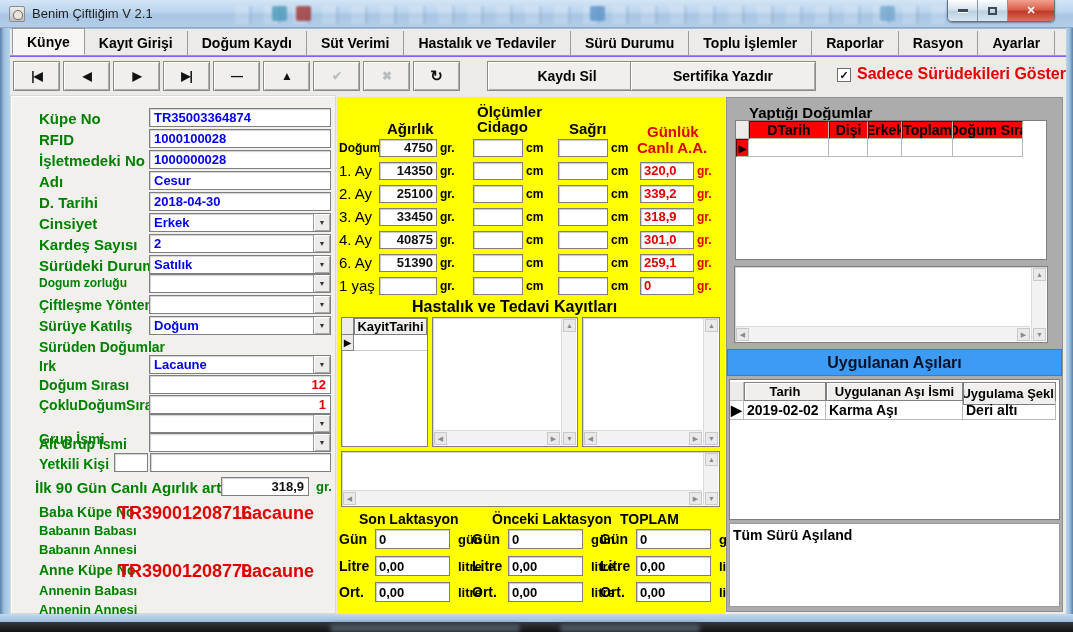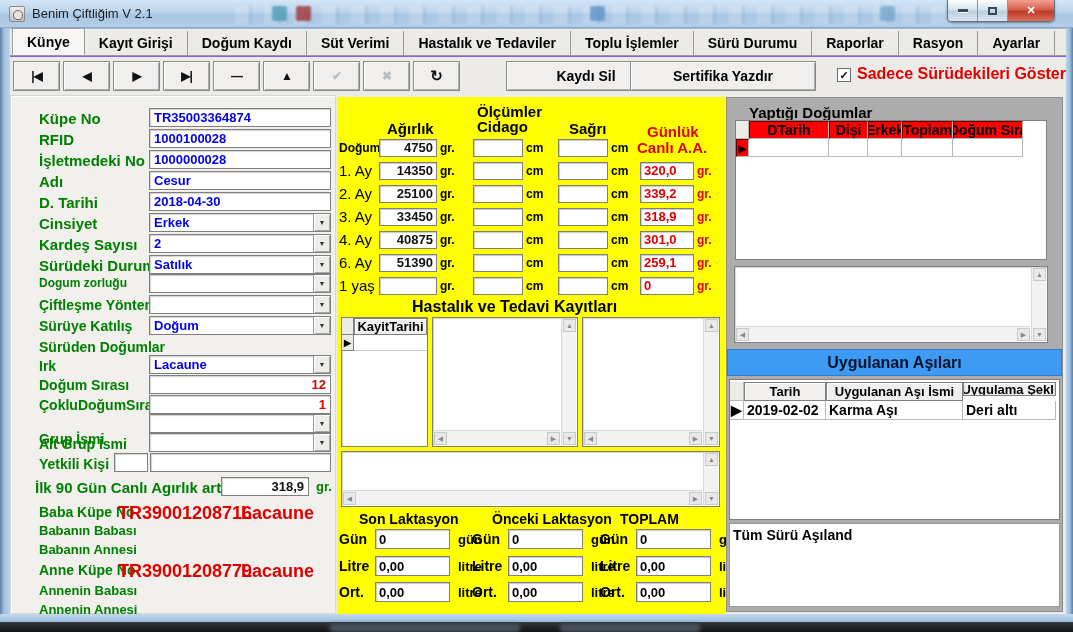--- a/index.html
+++ b/index.html
@@ -173,38 +173,38 @@
   <div class="frame-right"></div>
 
   <div class="client">
 
     <div class="tabbar">
       <div class="tab active">Künye</div>
       <div class="tab">Kayıt Girişi</div>
       <div class="tab">Doğum Kaydı</div>
       <div class="tab">Süt Verimi</div>
       <div class="tab">Hastalık ve Tedaviler</div>
+      <div class="tab">Sürü Durumu</div>
       <div class="tab">Toplu İşlemler</div>
-      <div class="tab">Sürü Durumu</div>
       <div class="tab">Raporlar</div>
       <div class="tab">Rasyon</div>
       <div class="tab">Ayarlar</div>
     </div>
 
     <div class="toolbar">
       <div class="btn3d nav-btn" style="left:3px">|◀</div>
       <div class="btn3d nav-btn" style="left:53px">◀</div>
       <div class="btn3d nav-btn" style="left:103px">▶</div>
       <div class="btn3d nav-btn" style="left:153px">▶|</div>
       <div class="btn3d nav-btn" style="left:203px">—</div>
       <div class="btn3d nav-btn" style="left:253px">▲</div>
       <div class="btn3d nav-btn disabled" style="left:303px">✔</div>
       <div class="btn3d nav-btn disabled" style="left:353px">✖</div>
       <div class="btn3d nav-btn" style="left:403px; font-size:15px; letter-spacing:0">↻</div>
-      <div class="btn3d push-btn" style="left:496px; width:160px">Kaydı Sil</div>
+      <div class="btn3d push-btn" style="left:477px; width:160px">Kaydı Sil</div>
       <div class="btn3d push-btn" style="left:620px; width:186px">Sertifika Yazdır</div>
       <div class="chk" style="left:827px">
           <span>✓</span>
         </div>
       <span class="chk-label" style="left:847px">Sadece Sürüdekileri Göster</span>
     </div>
 
     <div class="main">
 
       <div class="left-panel">
@@ -608,21 +608,21 @@
             </div>
         </div>
 
         <div class="blue-banner" style="left:0; top:251px; width:335px; height:27px">Uygulanan Aşıları</div>
 
         <div class="sunken-box" style="left:2px; top:281px; width:331px; height:141px; box-shadow:none">
           <div class="vrow" style="left:0; top:2px; height:19px">
             <div class="vcell" style="width:14px; background:#ECEBE8"></div>
             <div class="grid-header-cell" style="width:82px; height:19px">Tarih</div>
             <div class="grid-header-cell" style="width:137px; height:19px">Uygulanan Aşı İsmi</div>
-            <div class="grid-header-cell" style="width:93px; height:14px">Uygulama Şekli</div>
+            <div class="grid-header-cell" style="width:93px; height:23px">Uygulama Şekli</div>
           </div>
           <div class="vrow" style="left:0; top:21px; height:19px">
             <div class="vcell marker-cell" style="width:14px">▶</div>
             <div class="vcell" style="width:82px">2019-02-02</div>
             <div class="vcell" style="width:137px">Karma Aşı</div>
             <div class="vcell" style="width:93px">Deri altı</div>
           </div>
         </div>
 
         <div class="sunken-box" style="left:2px; top:425px; width:331px; height:84px; box-shadow:none; border-color:#9A9A9A">

